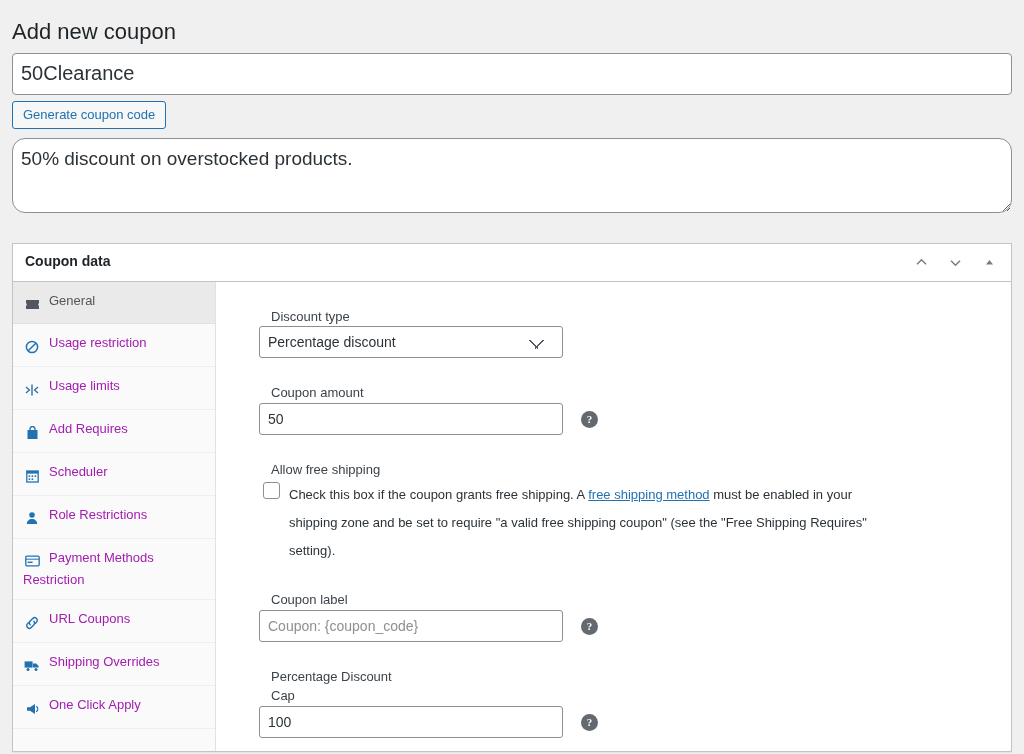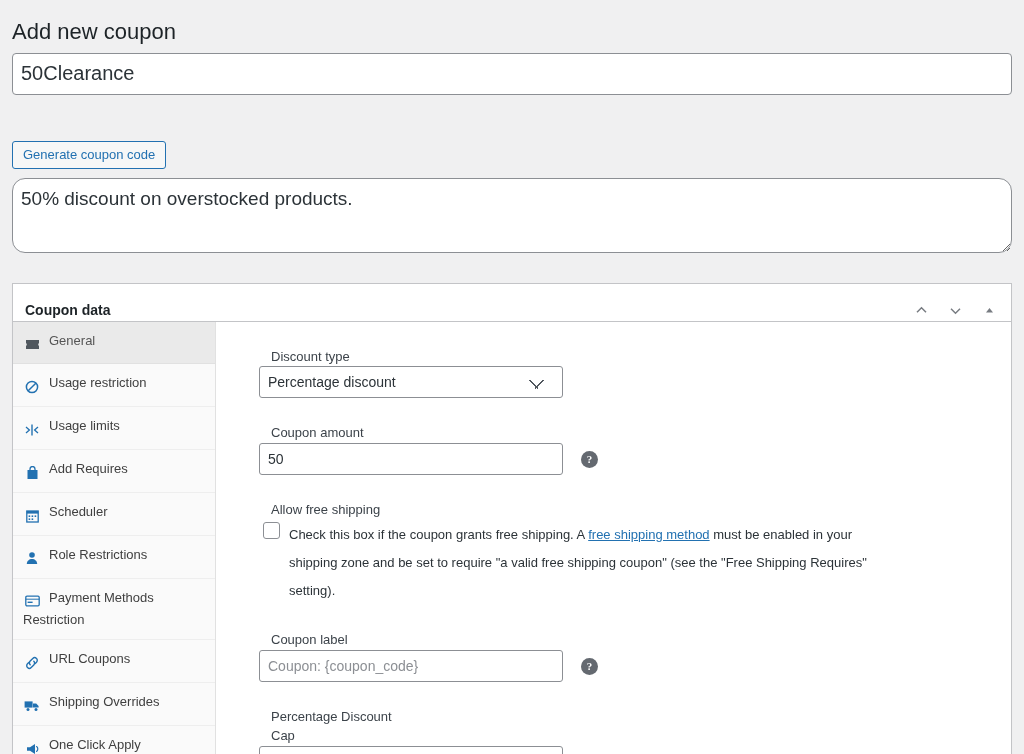--- a/index.html
+++ b/index.html
@@ -45,21 +45,20 @@
     font-size: 13px;
     line-height: 2.0;
     height: 28px;
     padding: 0 10px;
     color: #2271b1;
     background: #f6f7f7;
     border: 1px solid #2271b1;
     border-radius: 3px;
     cursor: pointer;
     font-family: "Liberation Sans", sans-serif;
-    margin-top: 40px;
   }
 
   
   .desc-wrap { padding: 9px 12px 0 12px; }
   .coupon-desc {
     display: block;
     width: 100%;
     height: 75px;
     padding: 6px 8px;
     font-size: 19px;
@@ -76,21 +75,21 @@
 
   
   .panel {
     margin: 30px 12px 0 12px;
     background: #fff;
     border: 1px solid #c3c4c7;
     box-shadow: 0 1px 1px rgba(0,0,0,.04);
   }
   .panel-header {
     display: flex;
-    align-items: flex-end;
+    align-items: center;
     justify-content: space-between;
     height: 38px;
     padding: 0 12px;
     border-bottom: 1px solid #c3c4c7;
   }
   .panel-header h2 {
     margin: 0;
     font-size: 14px;
     font-weight: 600;
     color: #1d2327;
@@ -113,21 +112,21 @@
     background: #fafafa;
     border-right: 1px solid #e1e1e1;
     margin: 0; padding: 0;
     list-style: none;
   }
   .tab {
     border-bottom: 1px solid #eee;
     padding: 10px 10px 10px 10px;
     font-size: 13px;
     line-height: 1.45;
-    color: #404040;
+    color: #a21caf;
     cursor: pointer;
   }
   .tab.active {
     background: #eaeaea;
     color: #555;
     border-bottom-color: #e1e1e1;
   }
   .tab .ti {
     display: inline-block;
     width: 18px;

